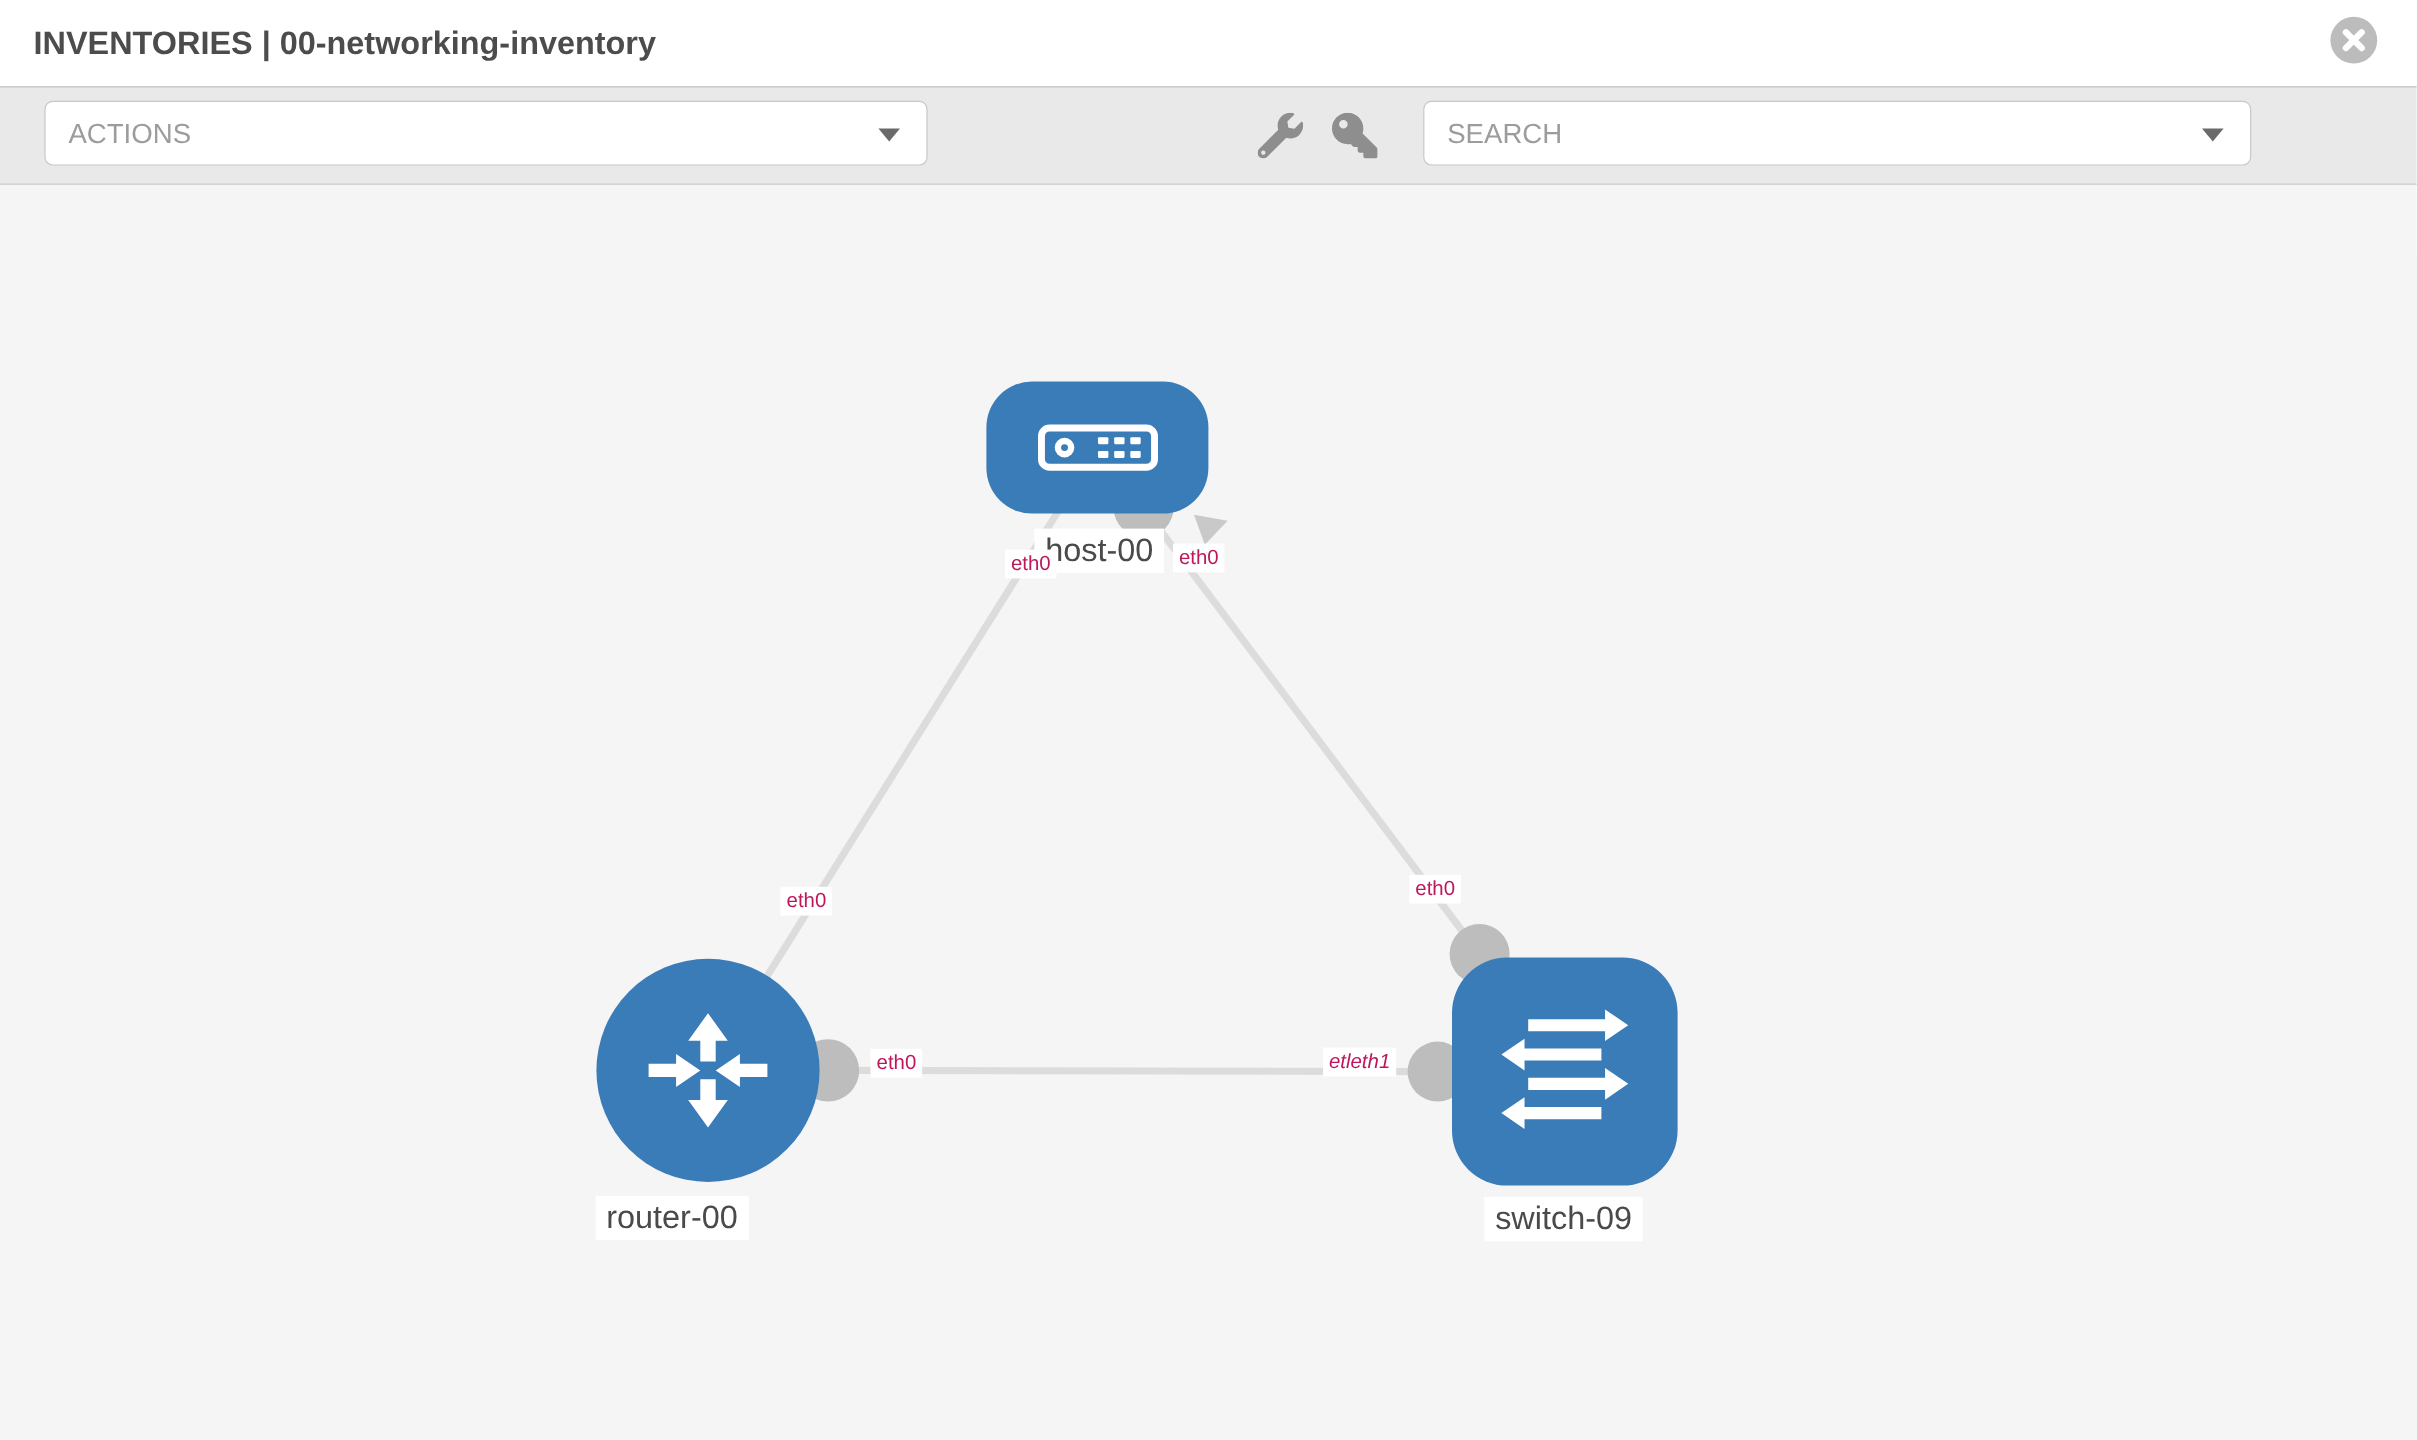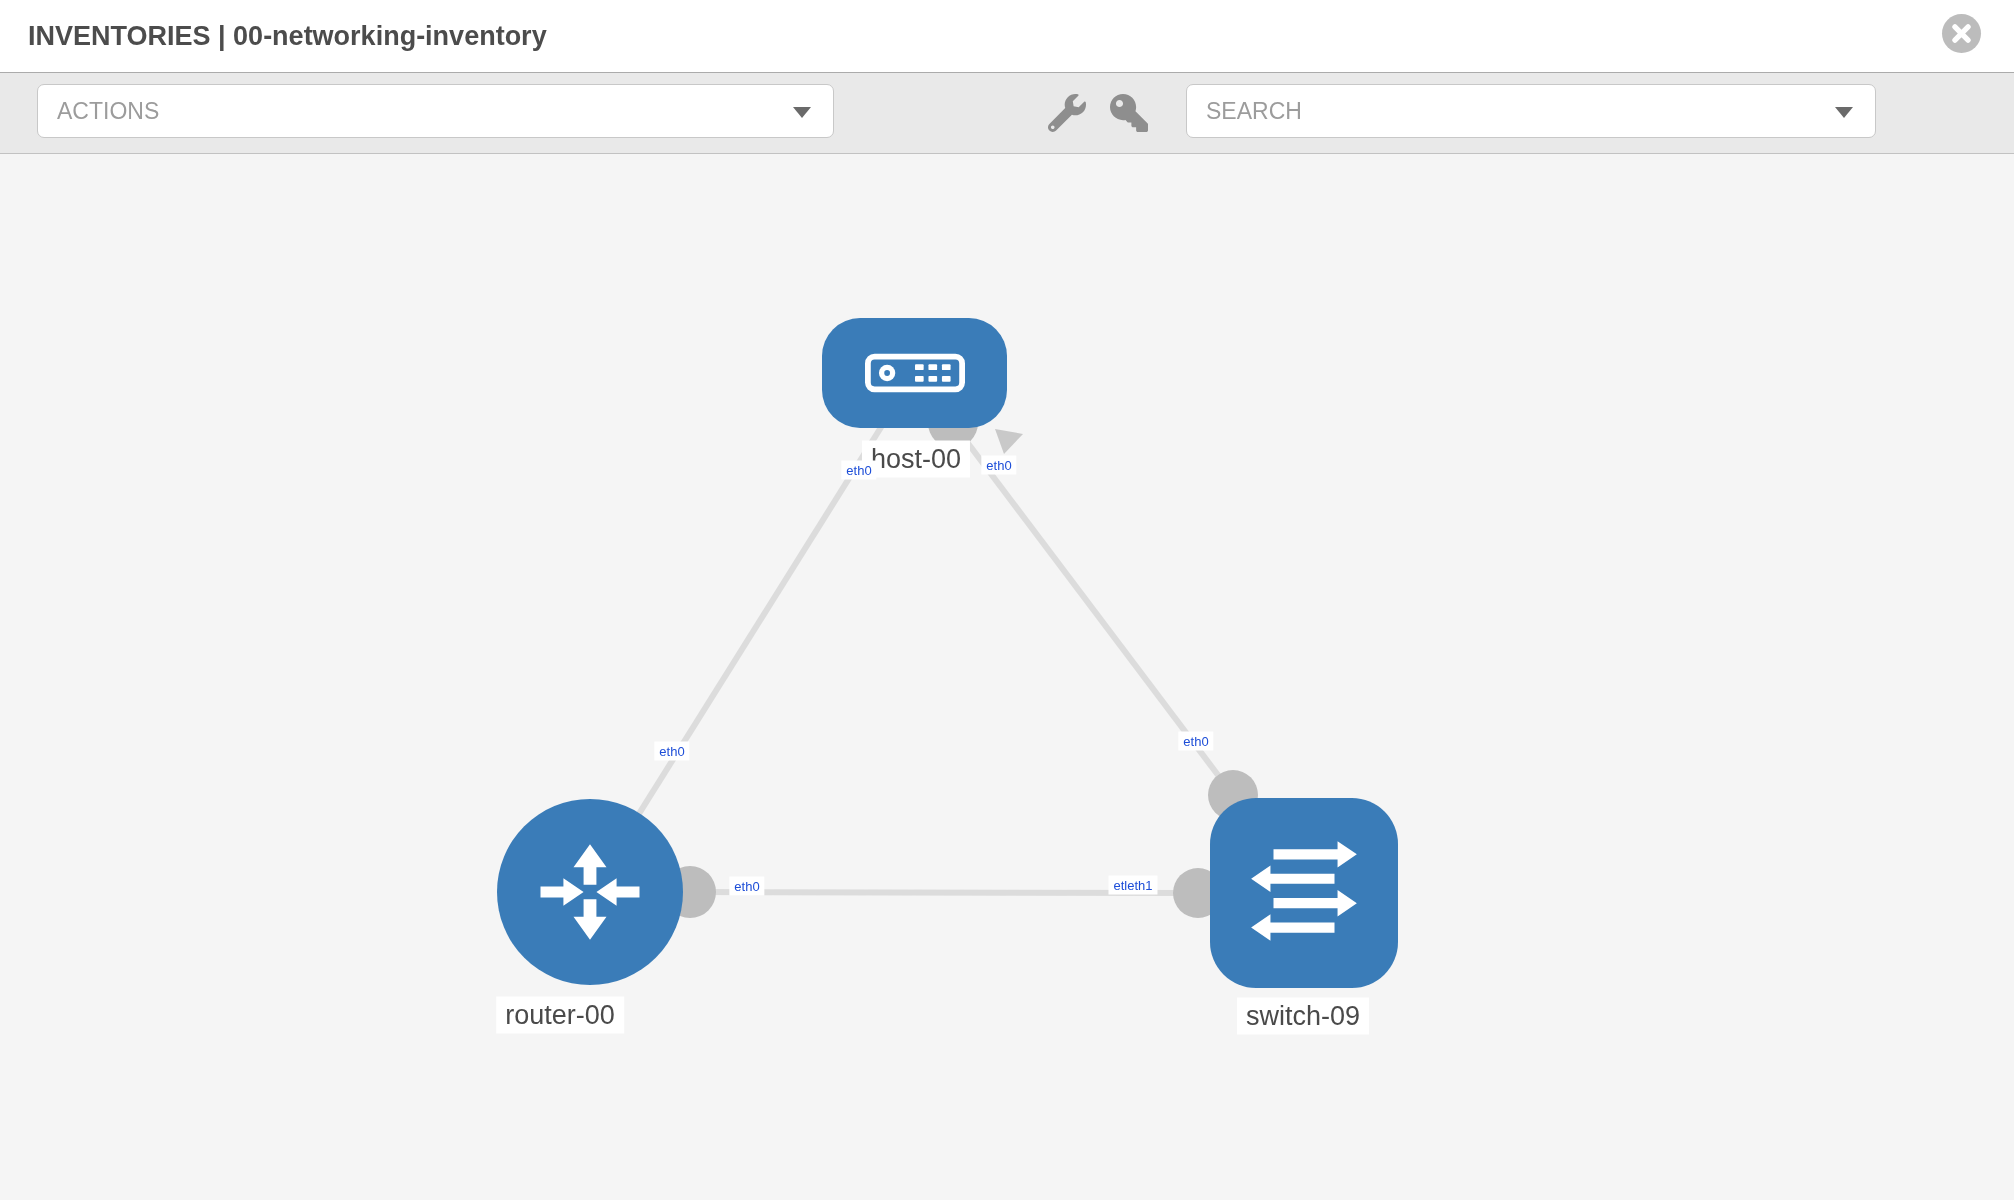--- a/index.html
+++ b/index.html
@@ -9,39 +9,39 @@
   }
   
   .header{position:relative;height:72px;background:#ffffff;border-bottom:1px solid #ababab;}
   .title{position:absolute;left:28px;top:0;line-height:72px;font-size:27px;font-weight:bold;color:#4c4c4c;text-align:center;}
   .close-btn{position:absolute;right:33px;top:14px;width:39px;height:39px;border-radius:50%;
     background:#bcbcbc;cursor:pointer;display:flex;align-items:center;justify-content:center;}
   
   .toolbar{position:relative;height:80px;background:#e9e9e9;border-bottom:1px solid #c2c2c2;}
   .select-box{position:absolute;top:11px;height:54px;background:#fff;border:1px solid #c8c8c8;
     border-radius:7px;box-sizing:border-box;cursor:pointer;}
-  .actions-box{left:37px;width:797px;}
+  .actions-box{left:37px;width:736px;}
   .search-box{left:1186px;width:690px;}
   .select-label{position:absolute;left:19px;top:0;line-height:52px;font-size:23px;color:#9c9c9c;}
   .caret{position:absolute;right:22px;top:22px;width:0;height:0;
     border-left:9px solid transparent;border-right:9px solid transparent;border-top:11px solid #6a6a6a;}
   .tool-icon{position:absolute;top:21px;width:38px;height:38px;cursor:pointer;}
   .wrench-btn{left:1048px;}
   .key-btn{left:1110px;}
   
   .canvas{position:relative;height:1047px;background:#f5f5f5;overflow:hidden;}
   .edges-svg{position:absolute;left:0;top:0;}
   .node{position:absolute;background:#3a7cb8;display:flex;align-items:center;justify-content:center;cursor:pointer;}
   .node-host{left:822px;top:164px;width:185px;height:110px;border-radius:38px;}
   .node-router{left:497px;top:645px;width:186px;height:186px;border-radius:50%;}
   .node-switch{left:1210px;top:644px;width:188px;height:190px;border-radius:46px;}
   .node-label{position:absolute;transform:translate(-50%,-50%);background:#ffffff;color:#4a4a4a;
     font-size:27px;padding:3px 9px;white-space:nowrap;}
-  .if-label{position:absolute;transform:translate(-50%,-50%);background:#ffffff;color:#1d4ed8;
-    font-size:13px;padding:2px 5px;white-space:nowrap;}
+  .if-label{position:absolute;transform:translate(-50%,-50%);background:#ffffff;color:#be185d;
+    font-size:17px;padding:2px 5px;white-space:nowrap;}
 </style>
 </head>
 <body>
 
 <div id="app">
 
   <div class="header">
     <div class="title">INVENTORIES | 00-networking-inventory</div>
     <div class="close-btn">
       <svg width="39" height="39" viewBox="0 0 512 512">
@@ -122,16 +122,16 @@
 
     <div class="node-label" style="left:916px;top:305px;">host-00</div>
     <div class="node-label" style="left:560px;top:861px;">router-00</div>
     <div class="node-label" style="left:1303px;top:862px;">switch-09</div>
 
     <div class="if-label" style="left:672px;top:597px;">eth0</div>
     <div class="if-label" style="left:859px;top:316px;">eth0</div>
     <div class="if-label" style="left:999px;top:311px;">eth0</div>
     <div class="if-label" style="left:1196px;top:587px;">eth0</div>
     <div class="if-label" style="left:747px;top:732px;">eth0</div>
-    <div class="if-label" style="left:1133px;top:731px;">etleth1</div>
+    <div class="if-label" style="left:1133px;top:731px;font-style:italic;">etleth1</div>
 
   </div>
 </div>
 
 </body></html>

